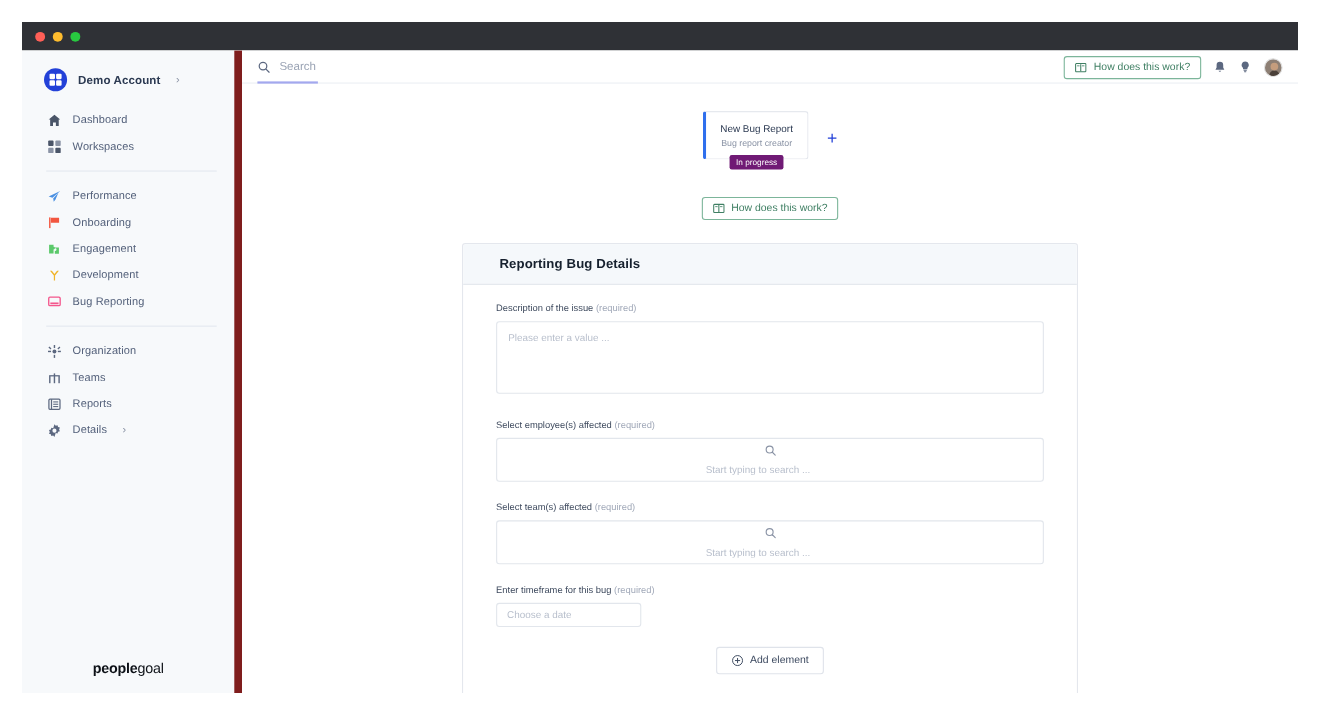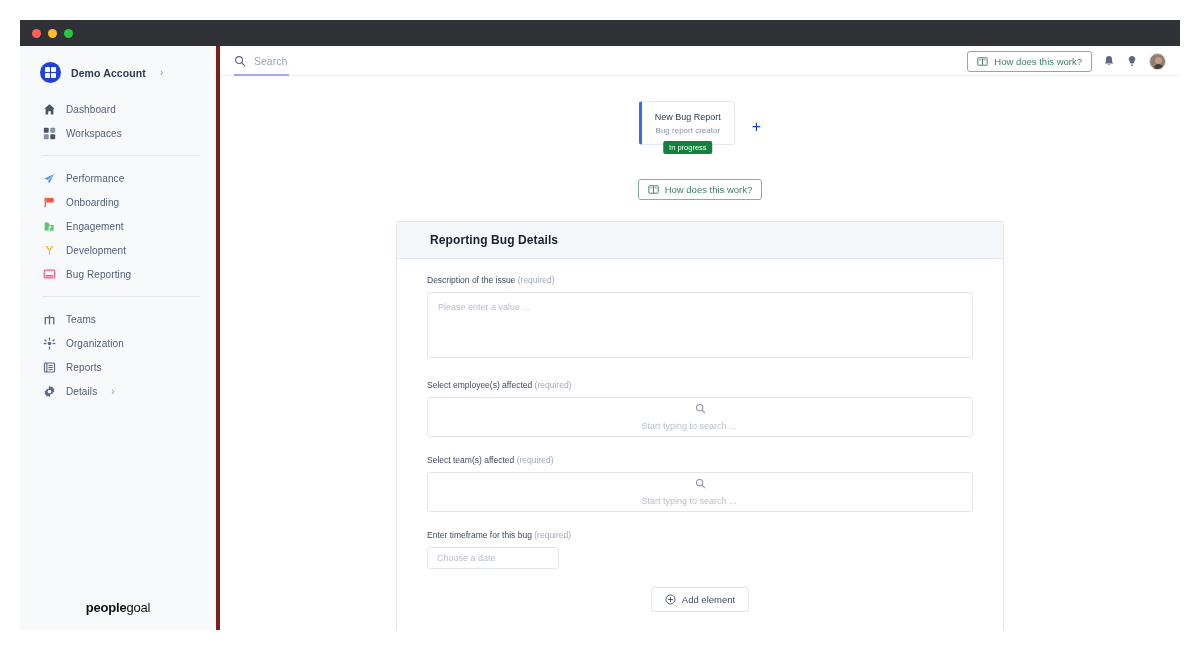--- a/index.html
+++ b/index.html
@@ -36,21 +36,21 @@
     position: relative;
     height: 584px;
     display: flex;
     background: #fff;
   }
 
   
   .sidebar {
     width: 200px;
     background: #f7f9fb;
-    border-right: 4px solid #7f1d1d;
+    border-right: 7px solid #7f1d1d;
     position: relative;
     flex: 0 0 200px;
   }
   .account-row {
     display: flex;
     align-items: center;
     gap: 10px;
     padding: 16px 16px 14px 20px;
   }
   .account-logo {
@@ -227,21 +227,21 @@
     text-align: center;
     position: relative;
     cursor: pointer;
   }
   .app-card .ttl { font-size: 9px; color: #2c3a52; margin-bottom: 4px; }
   .app-card .sub { font-size: 8px; color: #8a93a5; }
   .badge {
     position: absolute;
     left: 50%; transform: translateX(-50%);
     bottom: -10px;
-    background: #15803d;
+    background: #701a75;
     color: #fff;
     font-size: 7.5px;
     padding: 2px 6px;
     border-radius: 2px;
     white-space: nowrap;
   }
   .plus-btn {
     margin-left: 17px;
     margin-top: 18px;
     font-size: 16px;
@@ -251,21 +251,21 @@
     user-select: none;
   }
 
   .how-row {
     display: flex;
     justify-content: center;
     margin-top: 34px;
   }
 
   .panel {
-    width: 608px;
+    width: 560px;
     margin: 21px auto 0;
     border: 1px solid #e4e7ed;
     border-radius: 3px;
     background: #fff;
     overflow: hidden;
   }
   .panel-head {
     background: #f5f8fb;
     border-bottom: 1px solid #e4e7ed;
     padding: 11px 33px;
@@ -458,41 +458,41 @@
           <span class="lbl">Bug Reporting</span>
         </div>
       </div>
 
       <div class="nav-sep"></div>
 
       <div class="nav-group">
         <div class="nav-item">
           <span class="ico">
             <svg width="13" height="13" viewBox="0 0 16 16">
-              <rect x="2" y="6" width="1.6" height="8" fill="#5c6880"></rect>
-              <rect x="7.2" y="3" width="1.6" height="11" fill="#5c6880"></rect>
-              <rect x="12.4" y="6" width="1.6" height="8" fill="#5c6880"></rect>
-              <rect x="2" y="5" width="12" height="1.4" fill="#5c6880"></rect>
-            </svg>
-          </span>
-          <span class="lbl">Teams</span>
-        </div>
-        <div class="nav-item">
-          <span class="ico">
-            <svg width="13" height="13" viewBox="0 0 16 16">
               <circle cx="8" cy="8" r="2.2" fill="#5c6880"></circle>
               <rect x="7.2" y="0.8" width="1.6" height="3.4" fill="#5c6880"></rect>
               <rect x="7.2" y="11.8" width="1.6" height="3.4" fill="#5c6880"></rect>
               <rect x="0.8" y="7.2" width="3.4" height="1.6" fill="#5c6880"></rect>
               <rect x="11.8" y="7.2" width="3.4" height="1.6" fill="#5c6880"></rect>
               <rect x="2.2" y="2.6" width="1.5" height="3.2" fill="#5c6880" transform="rotate(-45 3 4.2)"></rect>
               <rect x="12.2" y="2.6" width="1.5" height="3.2" fill="#5c6880" transform="rotate(45 13 4.2)"></rect>
             </svg>
           </span>
           <span class="lbl">Organization</span>
+        </div>
+        <div class="nav-item">
+          <span class="ico">
+            <svg width="13" height="13" viewBox="0 0 16 16">
+              <rect x="2" y="6" width="1.6" height="8" fill="#5c6880"></rect>
+              <rect x="7.2" y="3" width="1.6" height="11" fill="#5c6880"></rect>
+              <rect x="12.4" y="6" width="1.6" height="8" fill="#5c6880"></rect>
+              <rect x="2" y="5" width="12" height="1.4" fill="#5c6880"></rect>
+            </svg>
+          </span>
+          <span class="lbl">Teams</span>
         </div>
         <div class="nav-item">
           <span class="ico">
             <svg width="13" height="13" viewBox="0 0 16 16">
               <rect x="1.8" y="2.4" width="12.4" height="11.2" rx="1.2" fill="none" stroke="#5c6880" stroke-width="1.4"></rect>
               <rect x="4" y="2.4" width="1.4" height="11.2" fill="#5c6880"></rect>
               <rect x="6.6" y="4.8" width="5.6" height="1.2" fill="#5c6880"></rect>
               <rect x="6.6" y="7.4" width="5.6" height="1.2" fill="#5c6880"></rect>
               <rect x="6.6" y="10" width="5.6" height="1.2" fill="#5c6880"></rect>
             </svg>

